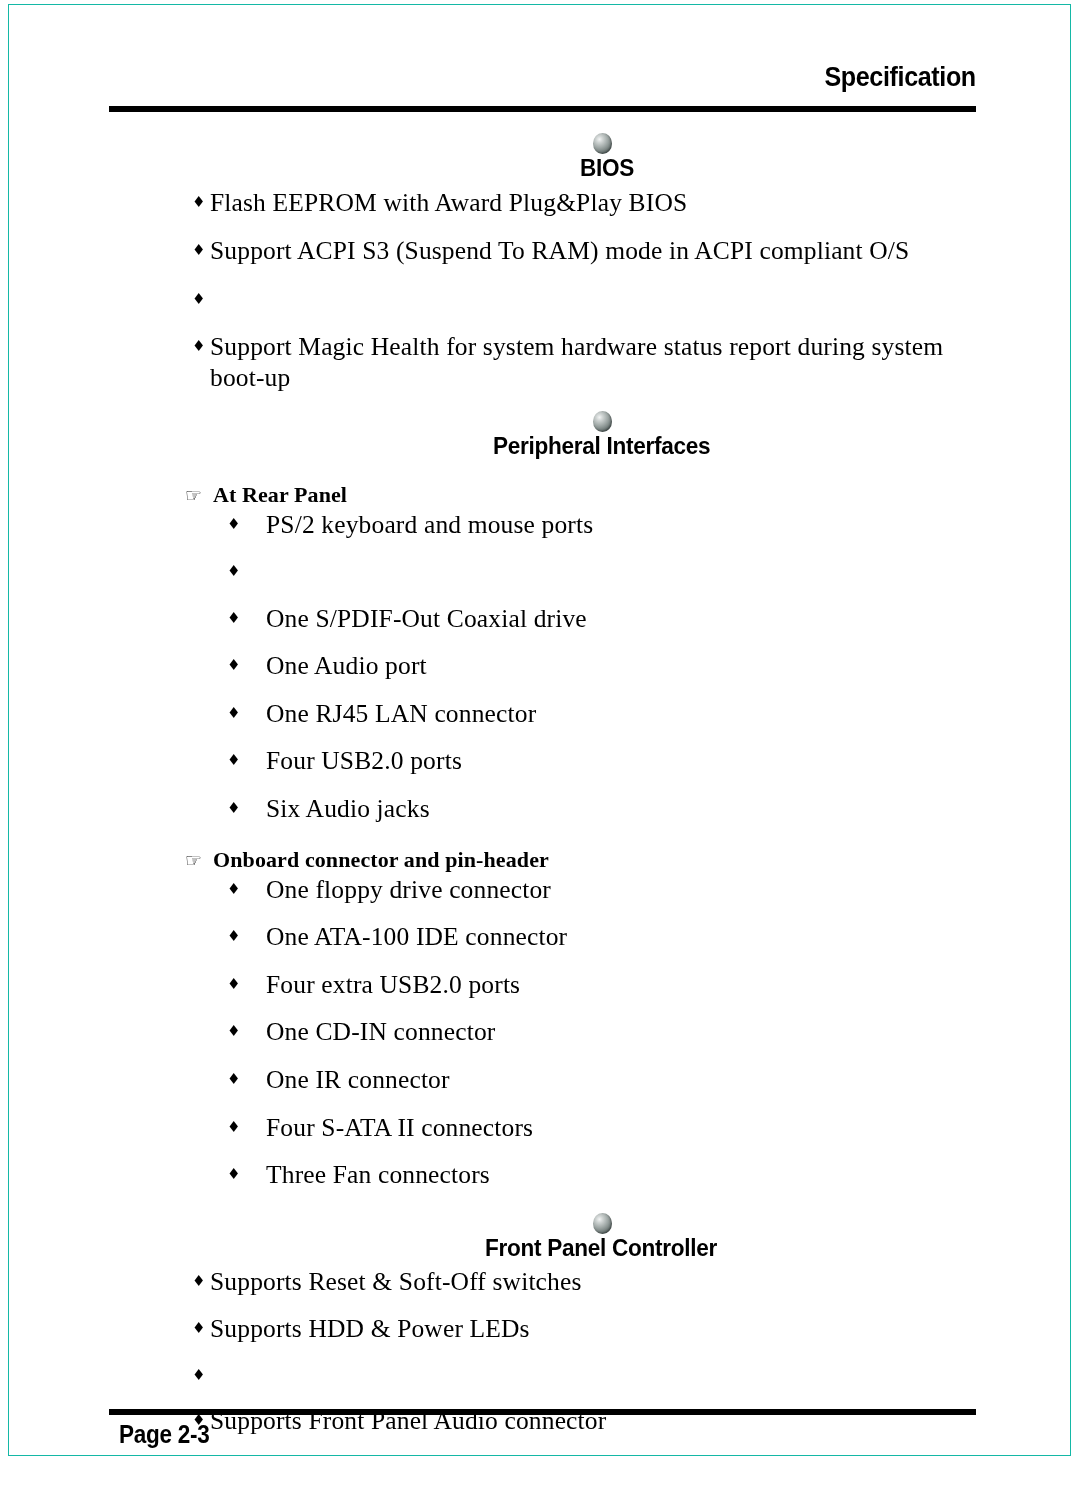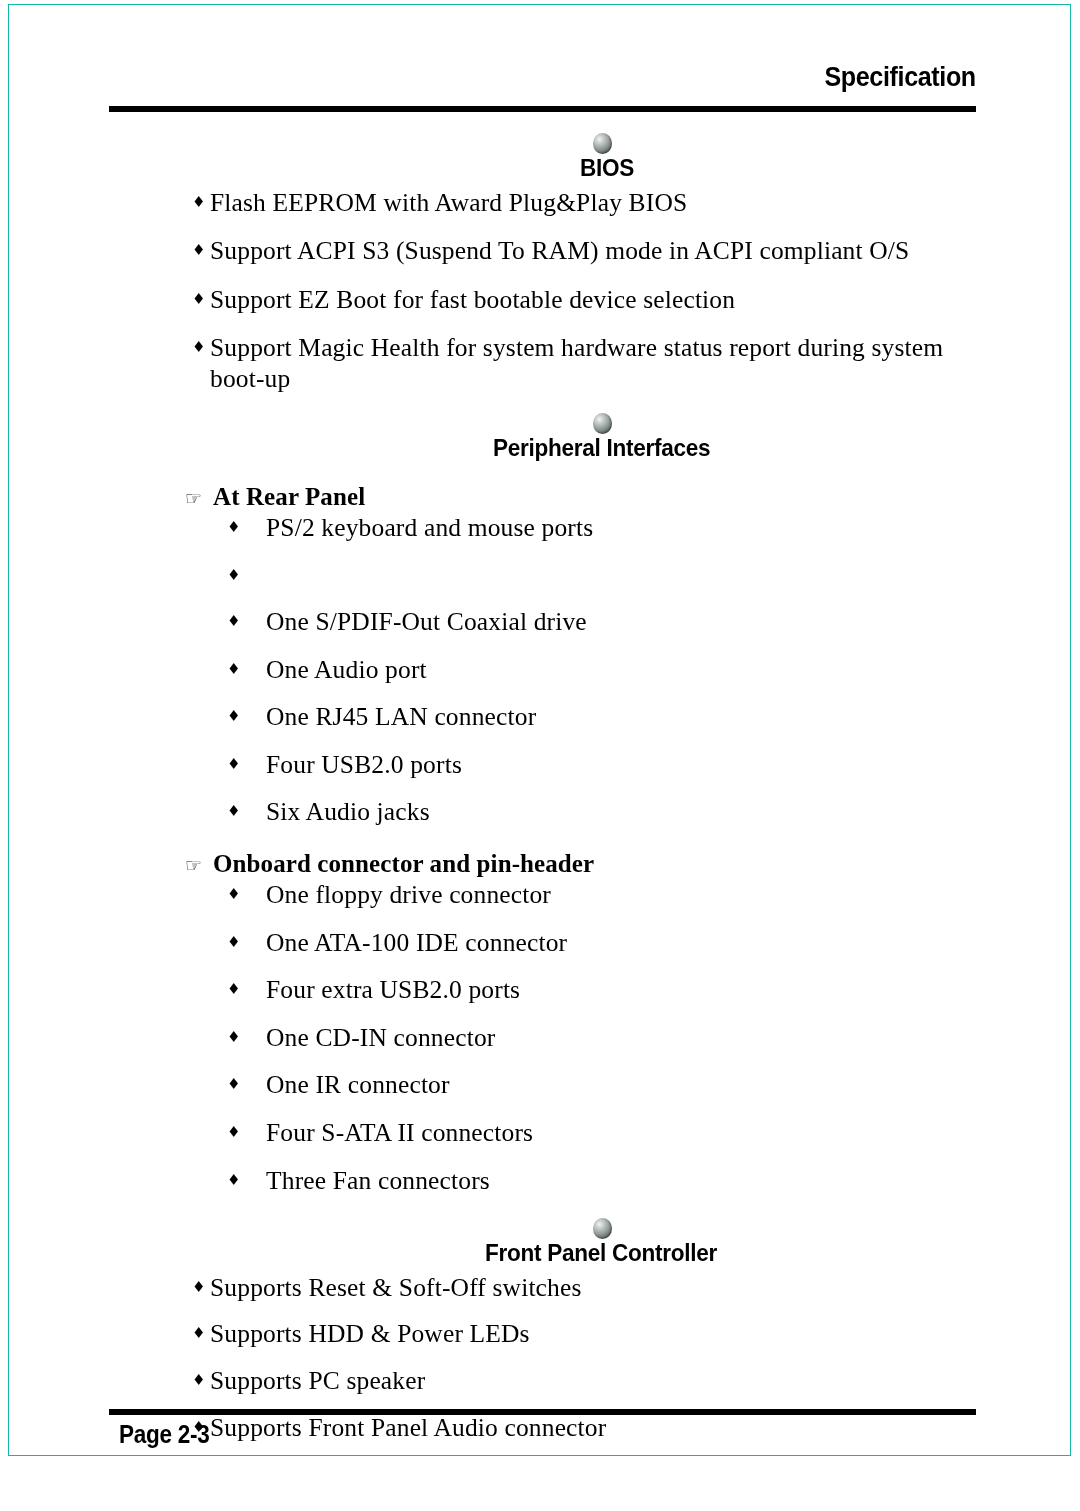--- a/index.html
+++ b/index.html
@@ -136,21 +136,21 @@
     flex: 0 0 auto;
     width: 28px;
     font-family: "DejaVu Sans", sans-serif;
     font-size: 19px;
     line-height: 1;
     color: #111;
   }
   .sub-title {
     font-family: "Liberation Serif", "DejaVu Serif", serif;
     font-weight: bold;
-    font-size: 25px;
+    font-size: 22px;
     letter-spacing: 0.1px;
     white-space: nowrap;
   }
 
   
   .blist {
     list-style: none;
     margin: 0;
     padding: 0;
   }
@@ -225,21 +225,20 @@
         <li>
           <span class="dia">♦</span>
           <span class="btxt">Flash EEPROM with Award Plug&amp;Play BIOS</span>
         </li>
         <li>
           <span class="dia">♦</span>
           <span class="btxt">Support ACPI S3 (Suspend To RAM) mode in ACPI compliant O/S</span>
         </li>
         <li>
           <span class="dia">♦</span>
-          <span class="btxt">Support EZ Boot for fast bootable device selection</span>
         </li>
         <li>
           <span class="dia">♦</span>
           <span class="btxt">Support Magic Health for system hardware status report during system boot-up</span>
         </li>
       </ul>
     </div>
 
     <div class="section section-peripheral">
       <div class="section-head">
@@ -326,21 +325,20 @@
         <li>
           <span class="dia">♦</span>
           <span class="btxt">Supports Reset &amp; Soft-Off switches</span>
         </li>
         <li>
           <span class="dia">♦</span>
           <span class="btxt">Supports HDD &amp; Power LEDs</span>
         </li>
         <li>
           <span class="dia">♦</span>
-          <span class="btxt">Supports PC speaker</span>
         </li>
         <li>
           <span class="dia">♦</span>
           <span class="btxt">Supports Front Panel Audio connector</span>
         </li>
       </ul>
     </div>
 
   </div>
 

